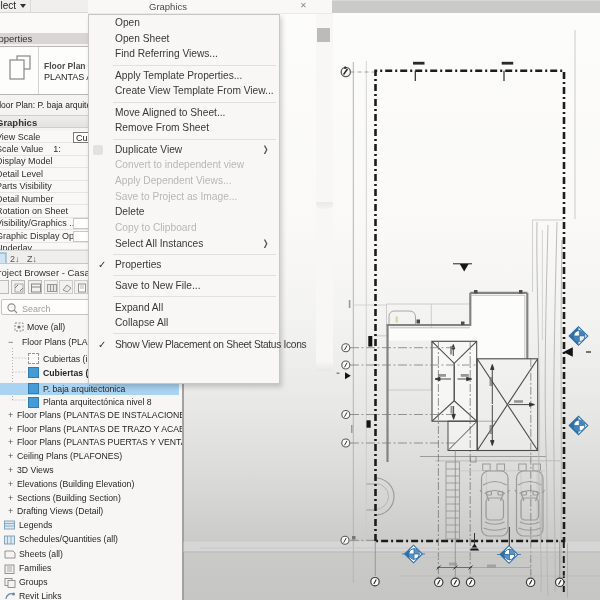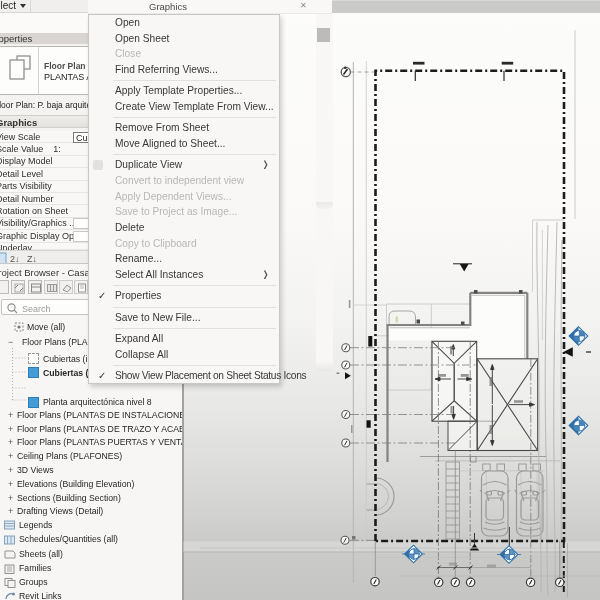--- a/index.html
+++ b/index.html
@@ -479,20 +479,25 @@
       <span class="tx" style="left:22px">Floor Plans (PLANTAS ARQUITECTONI</span>
     </div>
   <div class="trow" style="top:88.2px">
       <span class="bico dash" style="left:28px"></span>
       <span class="tx" style="left:43px">Cubiertas (incli</span>
     </div>
   <div class="trow" style="top:102.2px">
       <span class="bico" style="left:28px"></span>
       <span class="tx" style="left:43px;font-weight:bold">Cubiertas (ni</span>
     </div>
+  <div class="trow sel" style="top:118.2px">
+      <span class="band"></span>
+      <span class="bico" style="left:28px"></span>
+      <span class="tx" style="left:43px">P. baja arquitectonica</span>
+    </div>
   <div class="trow" style="top:131.7px">
       <span class="bico" style="left:28px"></span>
       <span class="tx" style="left:43px">Planta arquitectónica nivel 8</span>
     </div>
   <div class="trow" style="top:144.7px">
       <span class="plus">+</span>
       <span class="tx" style="left:17px">Floor Plans (PLANTAS DE INSTALACIONES)</span>
     </div>
   <div class="trow" style="top:158.2px">
       <span class="plus">+</span>
@@ -569,36 +574,34 @@
     </div>
 </div>
 <div id="sliver" class="abs">
     <div class="thumb"></div>
     <div class="band"></div>
     <div class="fade"></div>
   </div>
 <div id="menu" class="abs">
 <div class="mi">Open</div>
 <div class="mi">Open Sheet</div>
-<div class="mi dis">Close</div>
 <div class="mi">Find Referring Views...</div>
 <div class="msep"></div>
 <div class="mi">Apply Template Properties...</div>
 <div class="mi">Create View Template From View...</div>
 <div class="msep"></div>
+<div class="mi">Move Aligned to Sheet...</div>
 <div class="mi">Remove From Sheet</div>
-<div class="mi">Move Aligned to Sheet...</div>
 <div class="msep"></div>
 <div class="mi"><span class="dupico"></span>Duplicate View<span class="arr">❯</span></div>
 <div class="mi dis">Convert to independent view</div>
 <div class="mi dis">Apply Dependent Views...</div>
 <div class="mi dis">Save to Project as Image...</div>
 <div class="mi">Delete</div>
 <div class="mi dis">Copy to Clipboard</div>
-<div class="mi">Rename...</div>
 <div class="mi">Select All Instances<span class="arr">❯</span></div>
 <div class="msep"></div>
 <div class="mi"><span class="chk">✓</span>Properties</div>
 <div class="msep"></div>
 <div class="mi">Save to New File...</div>
 <div class="msep"></div>
 <div class="mi">Expand All</div>
 <div class="mi">Collapse All</div>
 <div class="msep"></div>
 <div class="mi" style="letter-spacing:-0.3px"><span class="chk">✓</span>Show View Placement on Sheet Status Icons</div>

